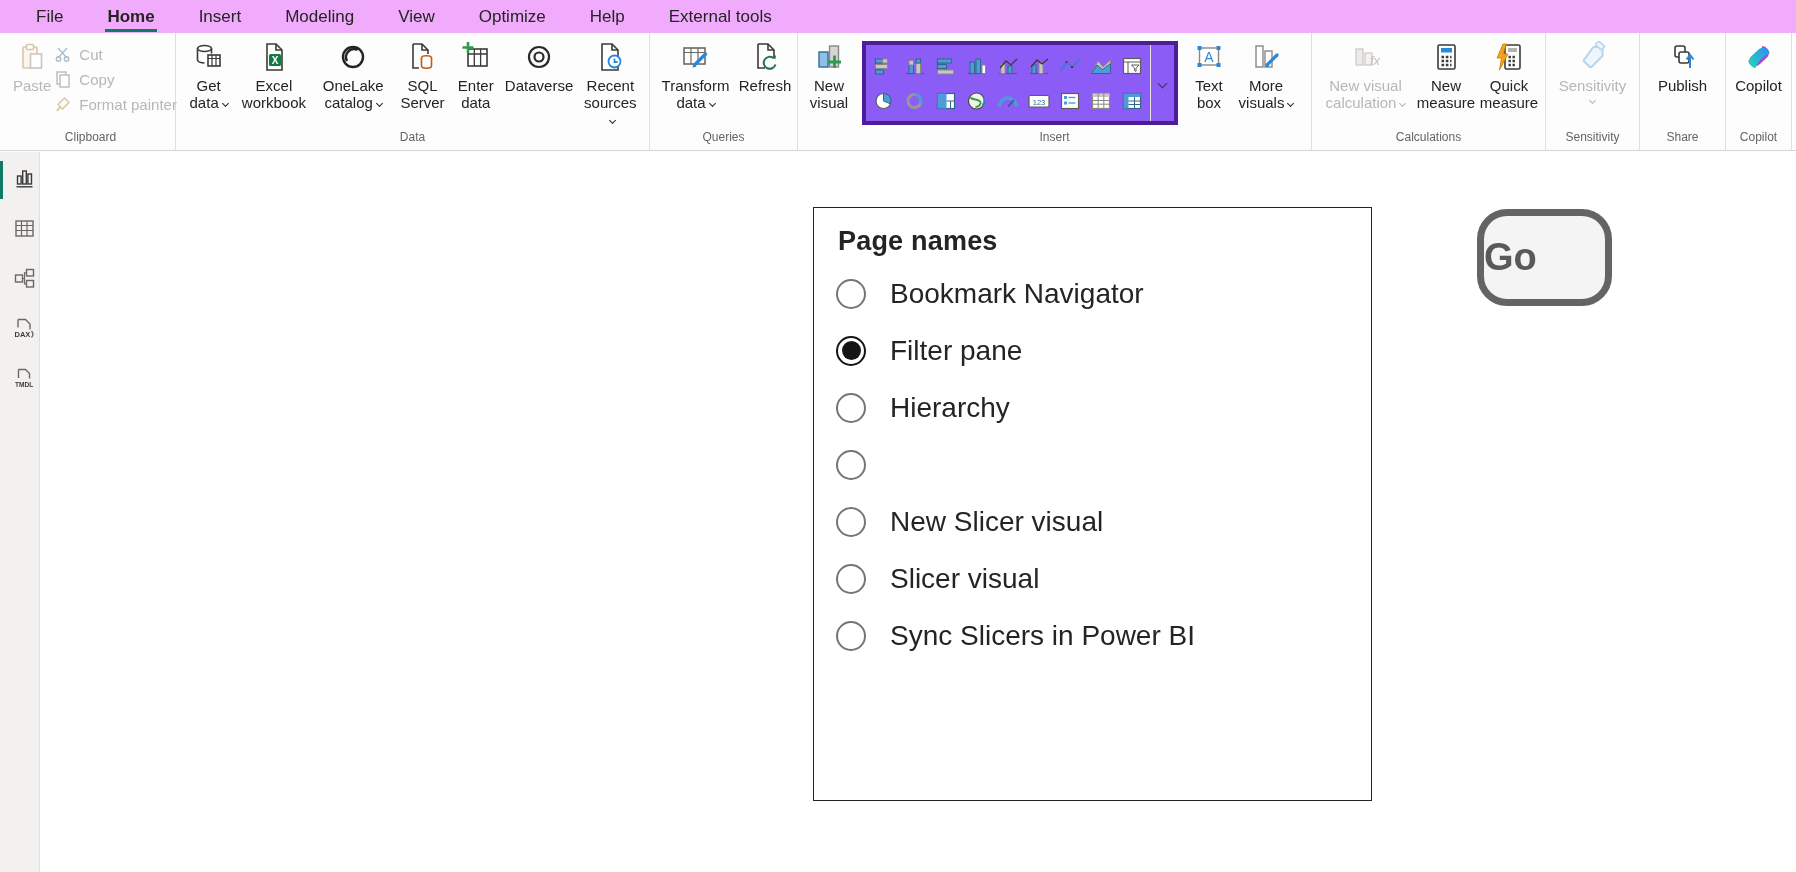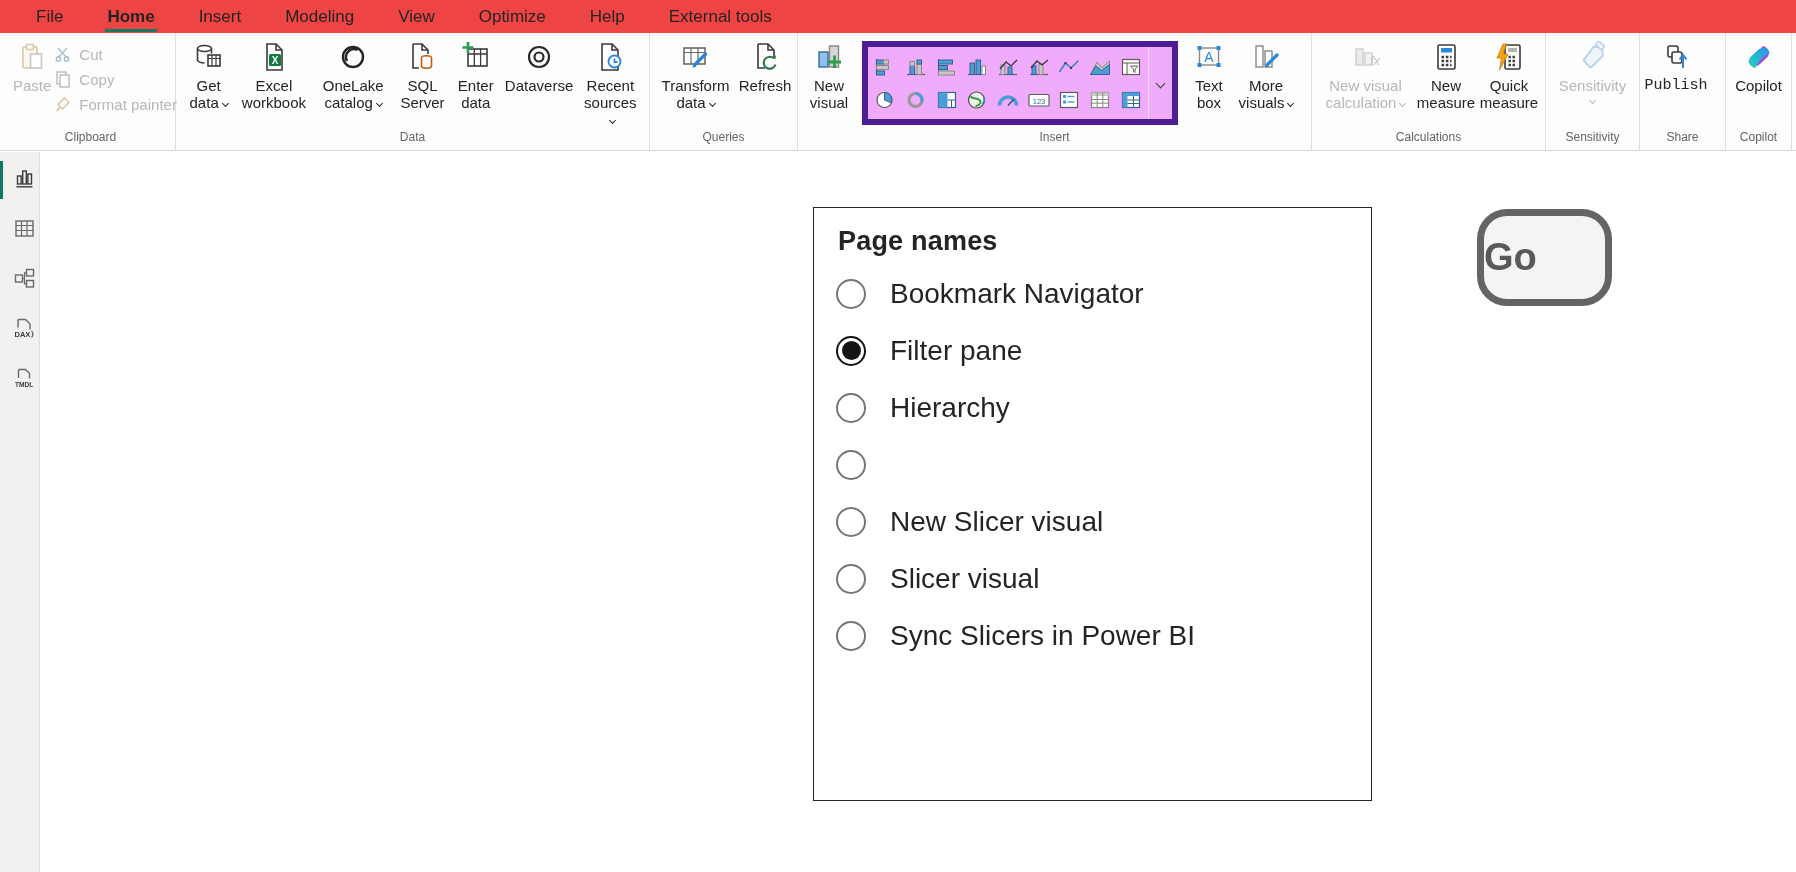--- a/index.html
+++ b/index.html
@@ -2,41 +2,41 @@
 <html><head>
 <meta charset="utf-8">
 <style>
   * { box-sizing: border-box; margin: 0; padding: 0; }
   html,body { width:1796px; height:872px; }
   body {
     font-family:"Liberation Sans","DejaVu Sans",sans-serif;
     color:#252423; background:#fff; overflow:hidden; position:relative;
   }
   
-  .menubar{ height:33px; display:flex; align-items:stretch; padding-left:14px; background:#ef4444; font-size:17px; }
+  .menubar{ height:33px; display:flex; align-items:stretch; padding-left:14px; background:#f0abfc; font-size:17px; }
   .menu-item{ padding:0 22px; display:flex; align-items:center; position:relative; white-space:nowrap; cursor:default; }
   .menu-item.active{ font-weight:bold; }
   .menu-item.active::after{ content:""; position:absolute; left:20px; right:20px; bottom:1px; height:3px; background:#117864; }
   
   .ribbon{ height:118px; display:flex; background:#fdfdfd; border-bottom:1px solid #d8d6d4; padding-left:6px; }
   .rgroup{ display:flex; flex-direction:column; border-right:1px solid #e1dfdd; }
   .rgroup-content{ height:96px; display:flex; align-items:flex-start; padding:6px 4px 0 4px; }
   .rgroup-label{ height:20px; font-size:12px; color:#666463; text-align:center; line-height:16px; }
   .btn-big{ display:flex; flex-direction:column; align-items:center; text-align:center;
             font-size:15px; line-height:17px; padding:1px 3px; cursor:pointer; }
   .btn-big .icon{ width:34px; height:34px; margin-bottom:3px; display:flex; align-items:center; justify-content:center; }
   .disabled{ color:#b9b7b5; }
   .chev{ display:inline-block; width:5px; height:5px; border-right:1.5px solid currentColor; border-bottom:1.5px solid currentColor; transform:rotate(45deg); margin-left:4px; vertical-align:2px; }
   .chev-block{ display:block; width:5px; height:5px; border-right:1.5px solid currentColor; border-bottom:1.5px solid currentColor; transform:rotate(45deg); margin:4px auto 0 auto; }
   
   .clip-col{ display:flex; flex-direction:column; gap:7px; padding-top:6px; font-size:15px; }
   .clip-row{ display:flex; align-items:center; gap:7px; white-space:nowrap; cursor:pointer; }
   .clip-row .icon16{ width:18px; height:18px; }
   
-  .gallery{ width:316px; height:84px; border:6px solid #4c1d95; background:#f0abfc; display:flex; margin:2px 6px 0 6px; }
+  .gallery{ width:316px; height:84px; border:4px solid #4c1d95; background:#8b5cf6; display:flex; margin:2px 6px 0 6px; }
   .gallery-grid{ flex:1; display:grid; grid-template-columns:repeat(9,1fr); grid-template-rows:1fr 1fr; align-items:center; justify-items:center; padding:3px 2px; }
   .gicon{ width:24px; height:20px; cursor:pointer; }
   .gallery-chevron{ width:24px; border-left:1px solid #e1dfdd; display:flex; align-items:center; justify-content:center; cursor:pointer; }
   .gallery-chevron .chev{ margin:0; width:7px; height:7px; color:#3b3a39; }
   
   .sidebar{ position:absolute; left:0; top:152px; bottom:0; width:40px; background:#f2f1f0; border-right:1px solid #e1dfdd;
             display:flex; flex-direction:column; align-items:flex-start; padding-top:12px; gap:18px; }
   .side-item{ position:relative; width:49px; height:32px; display:flex; align-items:center; justify-content:center; cursor:pointer; }
   .side-item.active::before{ content:""; position:absolute; left:0; top:-3px; height:38px; width:3px; background:#117864; }
   
@@ -416,21 +416,21 @@
           </svg>
         </span>
         <span>Sensitivity</span>
         <span class="chev-block"></span>
       </div>
     </div>
     <div class="rgroup-label">Sensitivity</div>
   </div>
 
   <div class="rgroup" style="width:86px">
-    <div class="rgroup-content" style="justify-content:flex-start; width:100%;font-family:Liberation Mono, monospace;">
+    <div class="rgroup-content" style="justify-content:center; width:100%;">
       <div class="btn-big" style="width:64px">
         <span class="icon">
           <svg width="32" height="32" viewBox="0 0 32 32">
             <rect x="8" y="5" width="10" height="11" rx="2" stroke="#3b3a39" fill="#fff" stroke-width="1.6"></rect>
             <rect x="12" y="11" width="10" height="11" rx="2" stroke="#3b3a39" fill="#fff" stroke-width="1.6"></rect>
             <path d="M23 27 V15" stroke="#2b88d8" stroke-width="2"></path>
             <path d="M19.5 18.5 L23 14 l3.5 4.5" stroke="#2b88d8" fill="none" stroke-width="2"></path>
           </svg>
         </span>
         <span>Publish</span>

